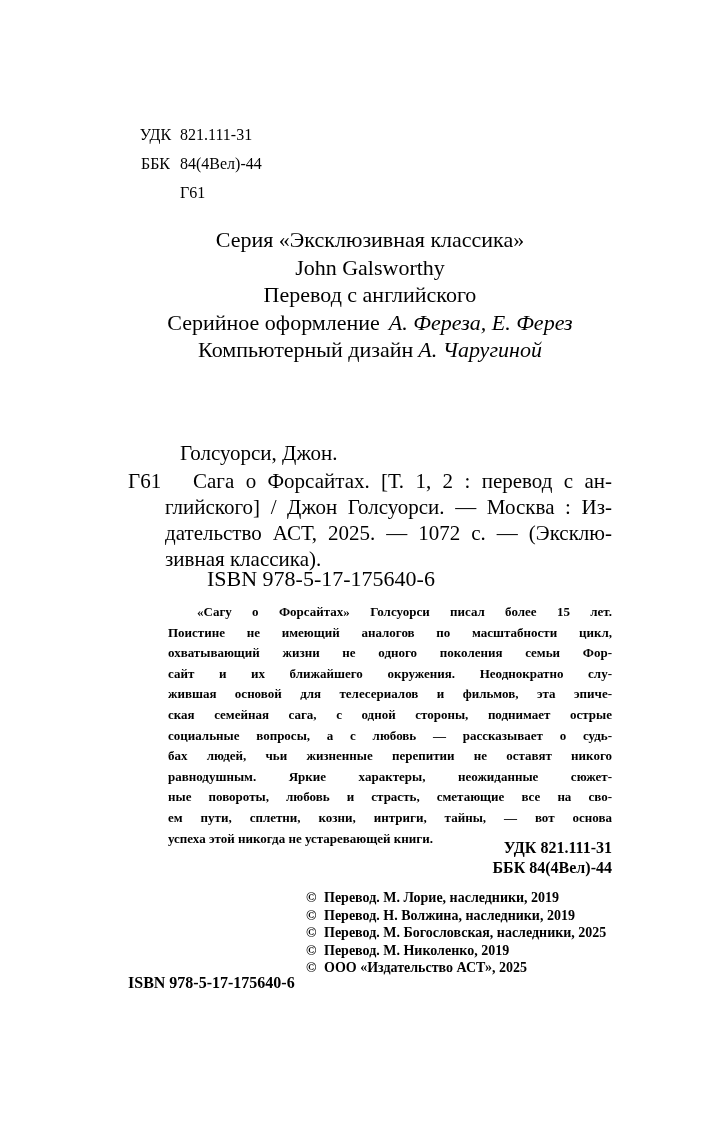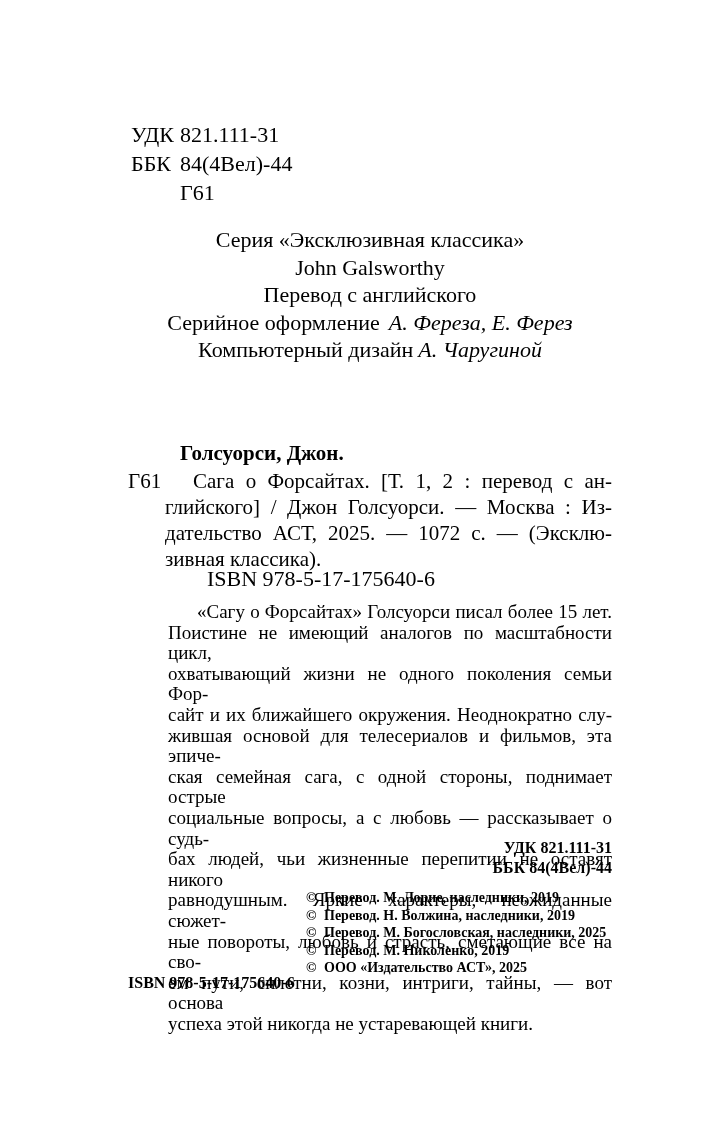--- a/index.html
+++ b/index.html
@@ -7,46 +7,46 @@
     position: relative;
     width: 709px;
     height: 1122px;
     background: #ffffff;
     color: #000000;
     font-family: "Liberation Serif", "DejaVu Serif", serif;
     overflow: hidden;
   }
 
   
-  #top-meta { position: absolute; left: 131px; top: 120px; font-size: 22px; line-height: 29px; }
+  #top-meta { position: absolute; left: 131px; top: 120px; font-size: 16px; line-height: 29px; text-align: center; }
   #top-meta .meta-row { display: flex; }
   #top-meta .lbl { width: 49px; flex: 0 0 49px; }
 
   
   #series-block { position: absolute; left: 128px; top: 226px; width: 484px; text-align: center; font-size: 22px; line-height: 27.5px; }
   #series-block .ital { font-style: italic; }
   #series-block .gap-wide { margin-left: 9px; text-align: right; }
   #series-block .gap { margin-left: 5px; }
 
   
   #bib-block { position: absolute; left: 128px; top: 441px; width: 484px; font-size: 21px; }
-  .bib-author { padding-left: 52px; font-weight: bold; height: 27px; }
+  .bib-author { padding-left: 52px; font-weight: normal; height: 27px; }
   .bib-body { position: relative; }
   .bib-code { position: absolute; left: 0; top: 1px; }
   .bib-lines { margin-left: 37px; line-height: 26px; }
   .bib-lines .line:first-child { text-indent: 28px; }
 
   .jlines .line { text-align: justify; text-align-last: justify; }
   .jlines .line.last { text-align-last: left; }
 
   
   #isbn-top { position: absolute; left: 207px; top: 566px; font-size: 22px; }
 
   
-  #annotation { position: absolute; left: 168px; top: 602px; width: 444px; font-size: 19px; line-height: 20.6px; }
+  #annotation { position: absolute; left: 168px; top: 602px; width: 444px; font-size: 13px; line-height: 20.6px; font-weight: bold; }
   #annotation .line:first-child { text-indent: 29px; }
 
   
   #udk-bottom { position: absolute; left: 430px; top: 838px; width: 182px; text-align: right; font-weight: bold; font-size: 16px; line-height: 20px; }
 
   
   #copyright { position: absolute; left: 306px; top: 889px; font-weight: bold; font-size: 14px; line-height: 17.6px; }
   .c-row { display: flex; align-items: baseline; white-space: nowrap; }
   .c-row .sym { flex: 0 0 18px; width: 18px; }
   .c-row .c-logo { display: none; }

